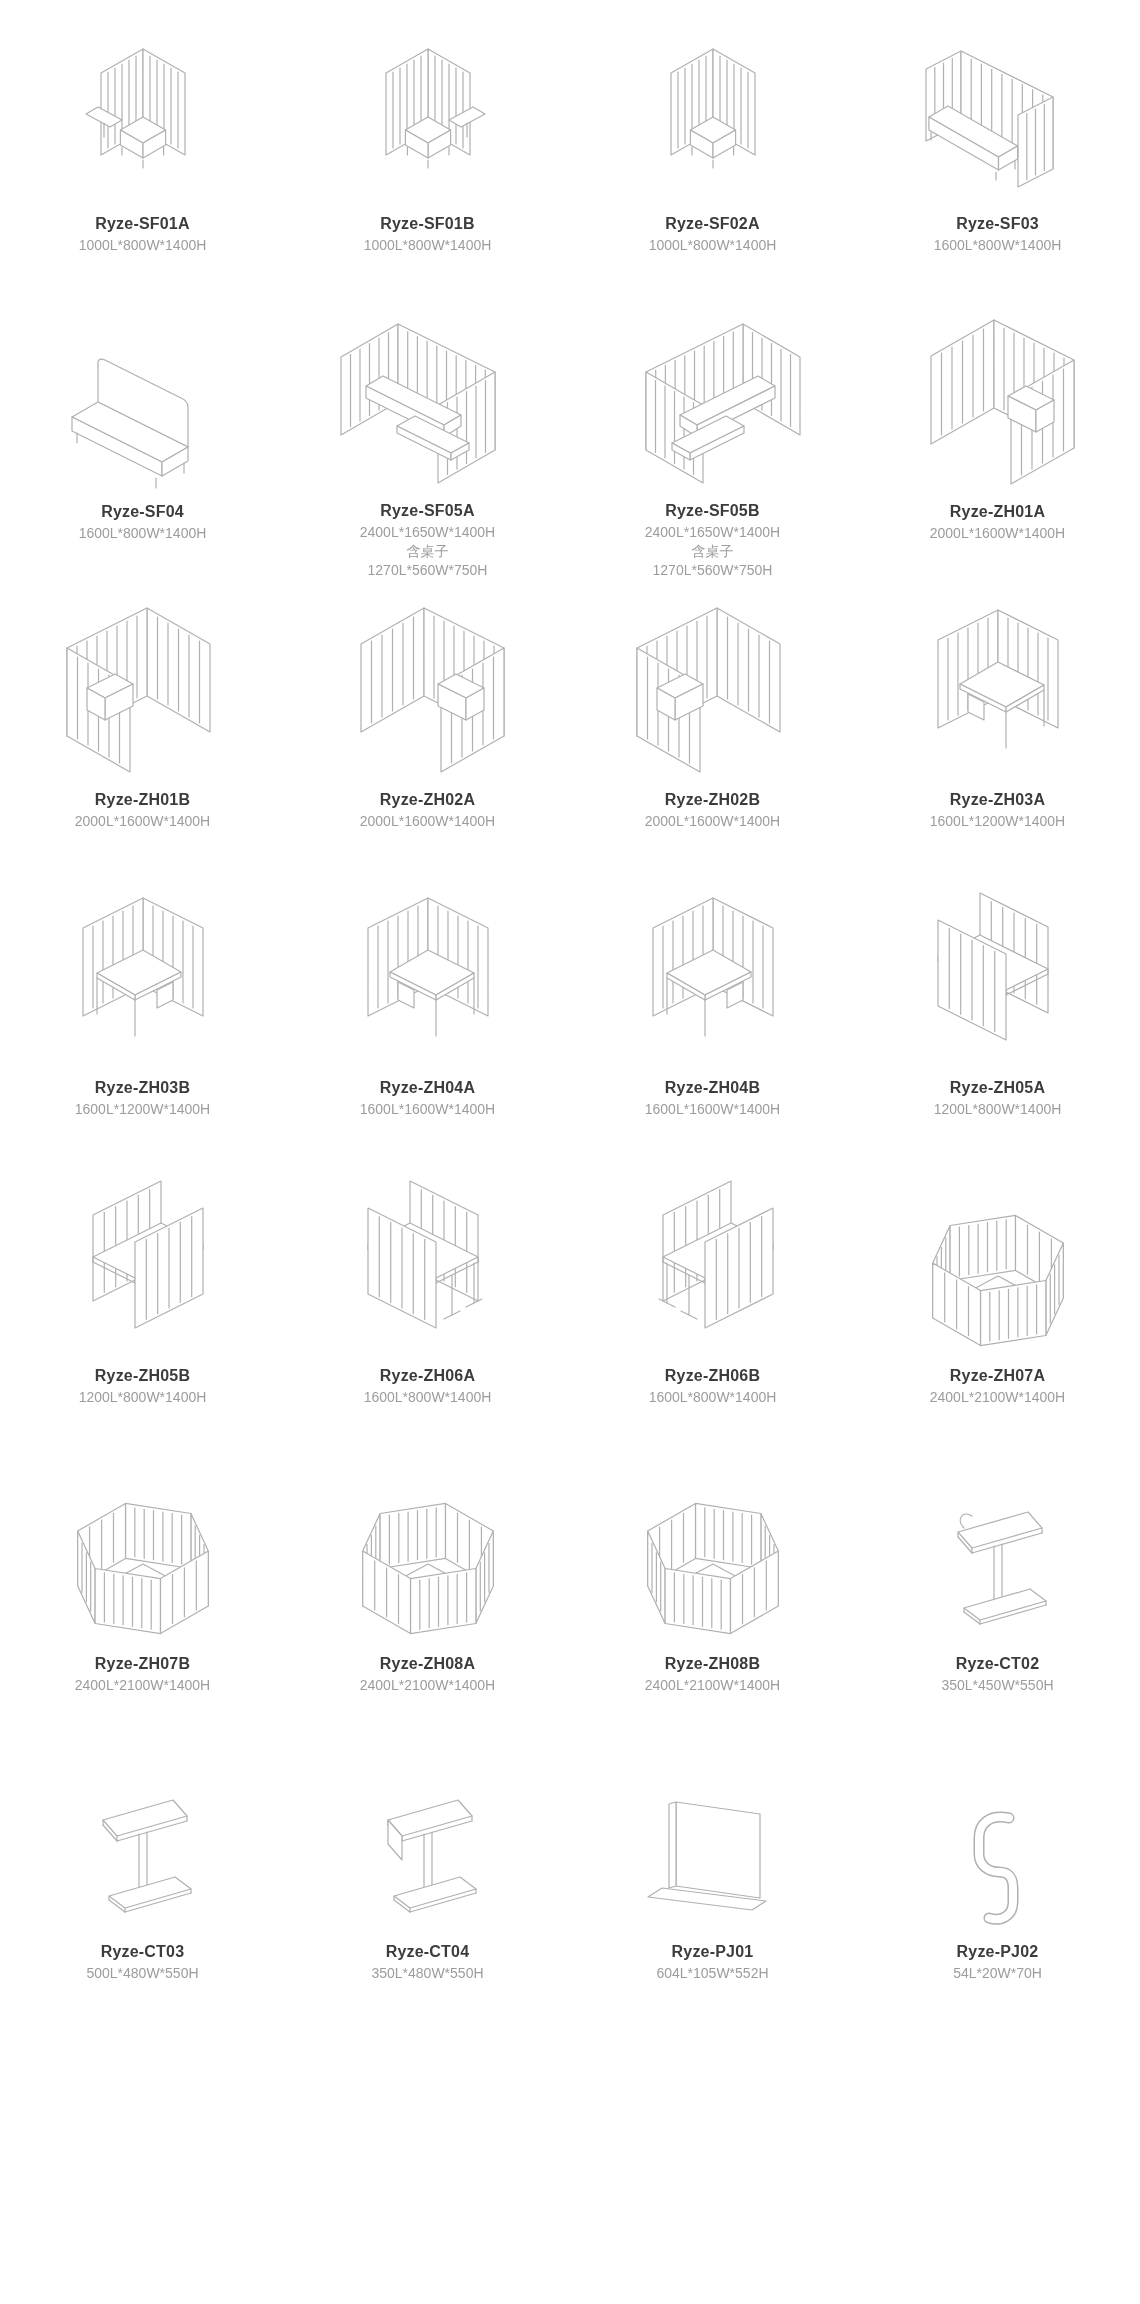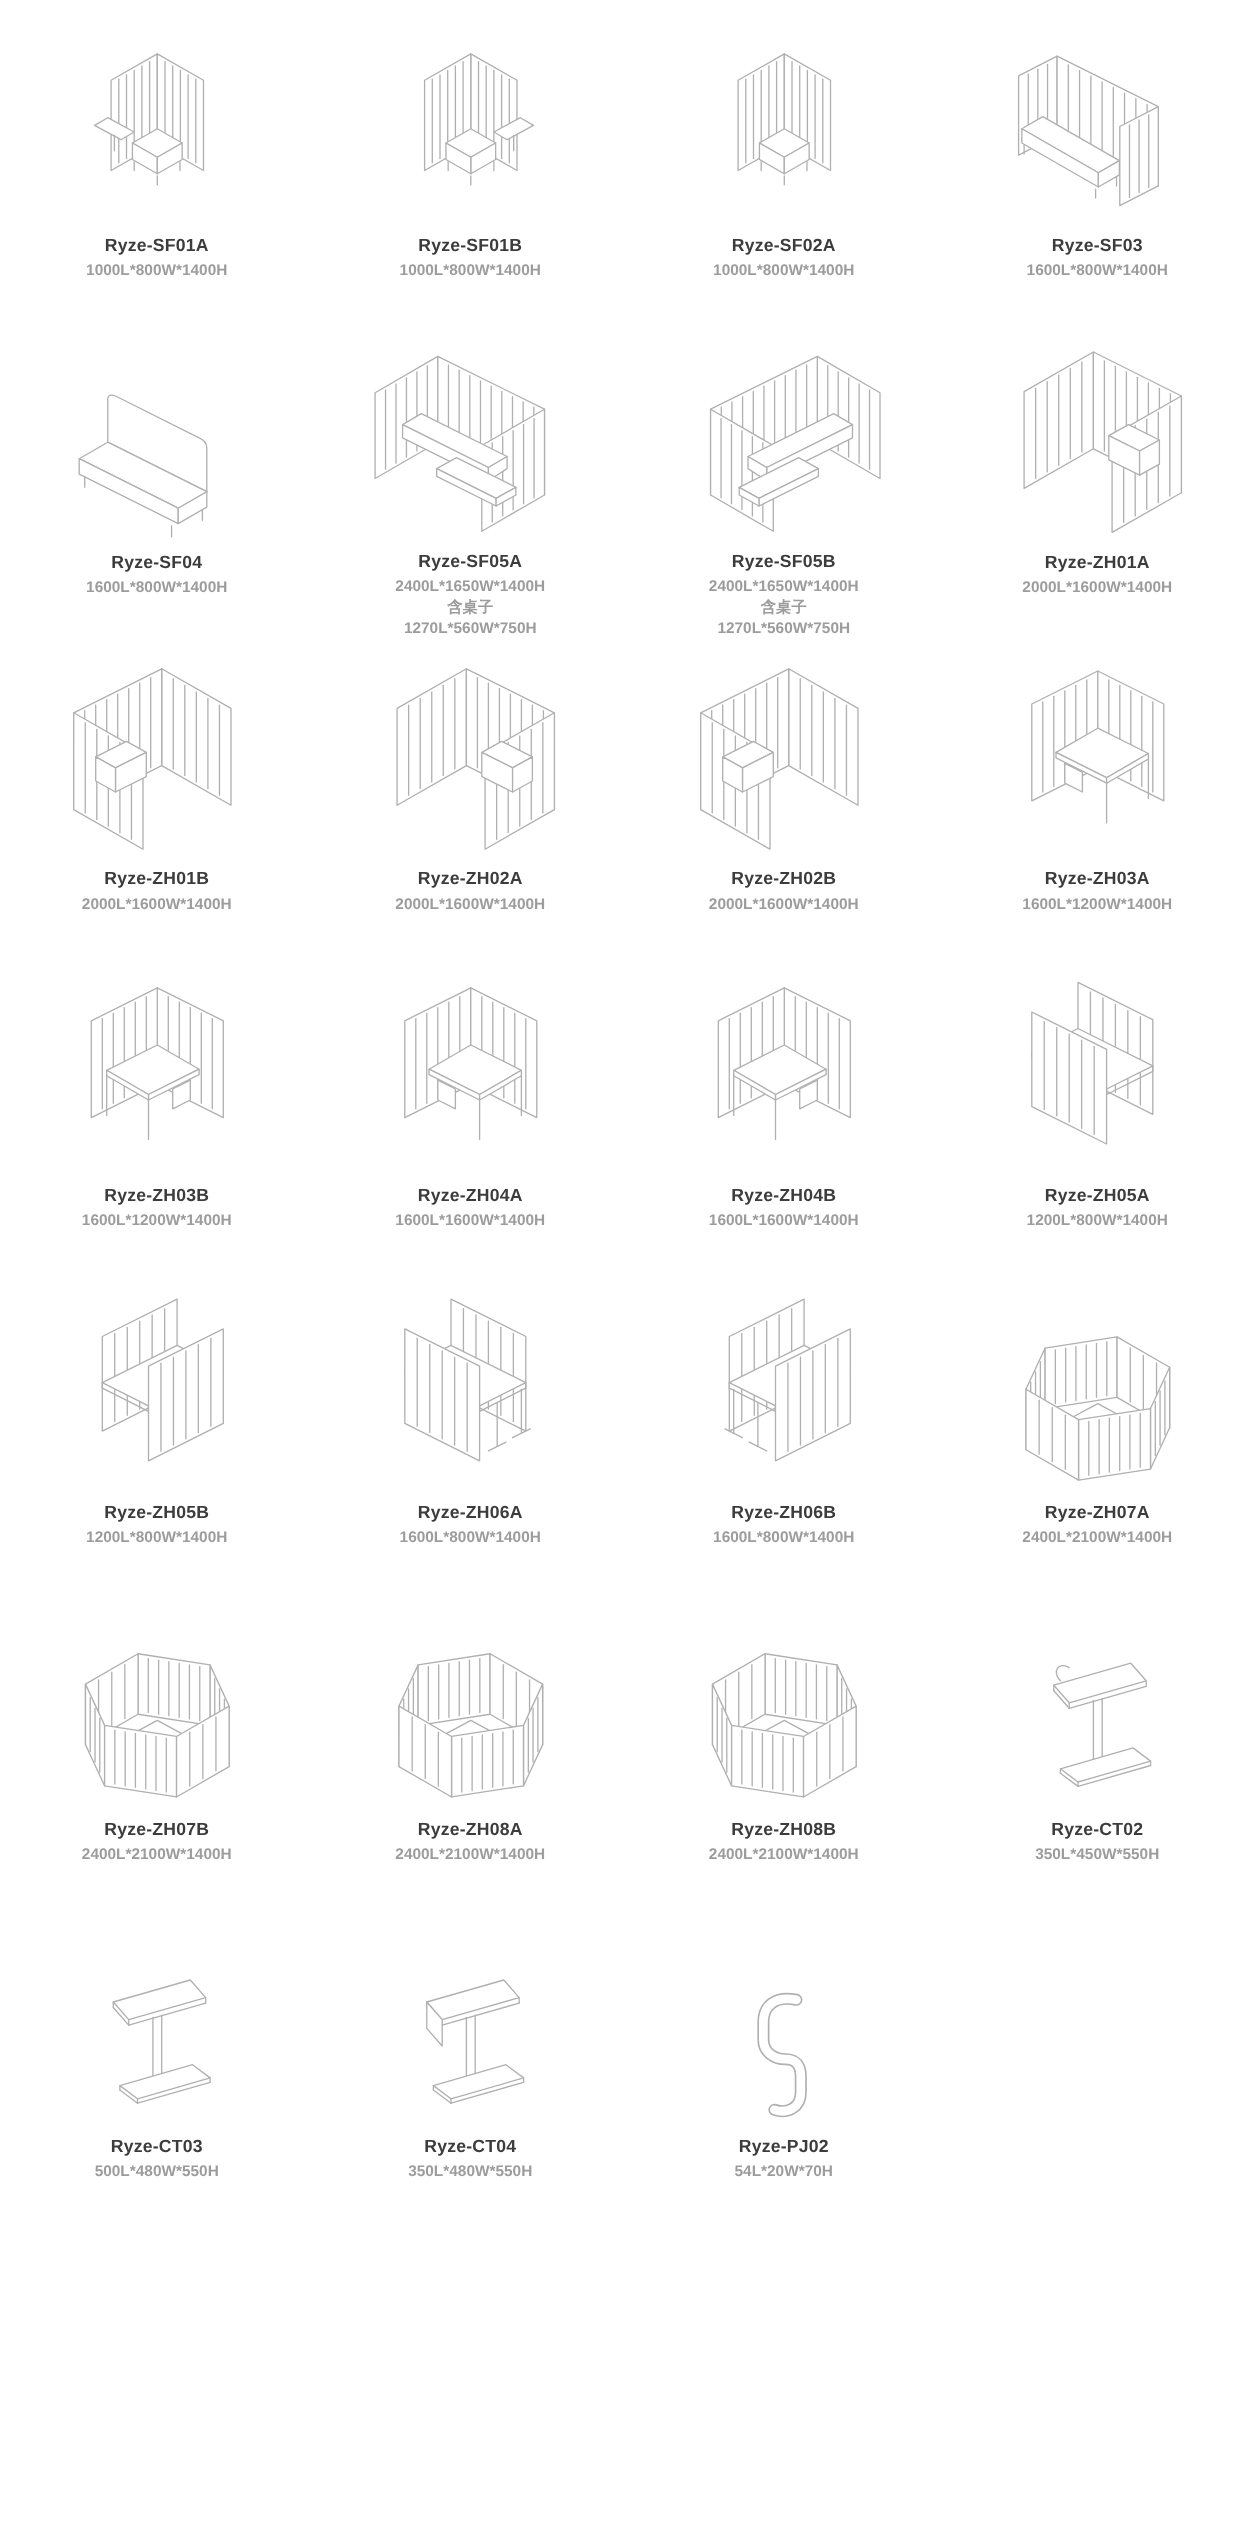--- a/index.html
+++ b/index.html
@@ -2,21 +2,21 @@
 <html style="--name-c: #3c3c3c; --dims-c: #9c9c9c;"><head>
 <meta charset="utf-8">
 <style>
   html,body{margin:0;padding:0;background:#ffffff;}
   body{width:1140px;height:2304px;font-family:"Liberation Sans",sans-serif;overflow:hidden;}
   .grid{display:grid;grid-template-columns:repeat(4,285px);grid-auto-rows:288px;padding-top:4px;}
   .cell{display:flex;flex-direction:column;align-items:center;justify-content:flex-start;box-sizing:border-box;}
   .art{height:202px;display:flex;justify-content:center;align-items:flex-end;margin-bottom:9px;}
   .art svg{overflow:visible;display:block;}
   .pname{font-size:16px;font-weight:bold;color:var(--name-c,#3c3c3c);letter-spacing:.2px;}
-  .pdims{font-size:14px;color:var(--dims-c,#9c9c9c);text-align:center;line-height:1.35;margin-top:3px;font-weight:bold;}
+  .pdims{font-size:14px;color:var(--dims-c,#9c9c9c);text-align:center;line-height:1.35;margin-top:3px;}
 </style>
 </head>
 <body>
 
 <div class="page">
   <div class="grid">
       <div class="cell">
         <div class="art">
           <svg width="150" height="175" viewBox="0 0 150 175">
             <g fill="#fff" stroke="#b0b0b0" stroke-width="1.2" stroke-linejoin="round" stroke-linecap="round">
@@ -903,20 +903,35 @@
             </g>
           </svg>
         </div>
         <div class="pname">Ryze-CT04</div>
         <div class="pdims">
           <div>350L*480W*550H</div>
         </div>
       </div>
       <div class="cell">
         <div class="art">
+          <svg width="150" height="150" viewBox="0 0 150 150">
+            <g fill="#fff" stroke="#b0b0b0" stroke-width="1.2" stroke-linejoin="round" stroke-linecap="round">
+              <polygon points="38,18 122,30 122,114 38,102"></polygon>
+              <polygon points="31,20 38,18 38,102 31,104"></polygon>
+              <polygon points="24,104 128,117 114,126 10,113"></polygon>
+            </g>
+          </svg>
+        </div>
+        <div class="pname">Ryze-PJ01</div>
+        <div class="pdims">
+          <div>604L*105W*552H</div>
+        </div>
+      </div>
+      <div class="cell">
+        <div class="art">
           <svg width="90" height="130" viewBox="0 0 90 130">
             <g fill="#fff" stroke="#b0b0b0" stroke-width="1.2" stroke-linejoin="round" stroke-linecap="round">
               <path d="M56,14 C36,10 26,20 26,34 L26,50 C26,62 36,68 46,68 C56,68 60,74 60,84 L60,98 C60,112 48,118 36,114" fill="none" stroke-width="11" stroke-linecap="round"></path>
               <path d="M56,14 C36,10 26,20 26,34 L26,50 C26,62 36,68 46,68 C56,68 60,74 60,84 L60,98 C60,112 48,118 36,114" fill="none" stroke="#fff" stroke-width="8" stroke-linecap="round"></path>
             </g>
           </svg>
         </div>
         <div class="pname">Ryze-PJ02</div>
         <div class="pdims">
           <div>54L*20W*70H</div>

